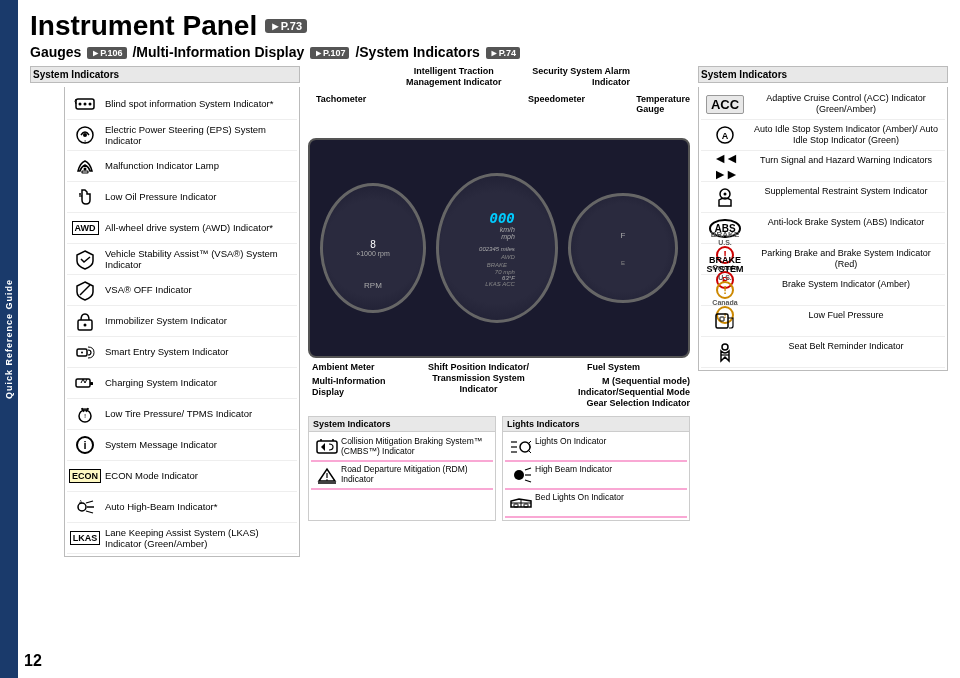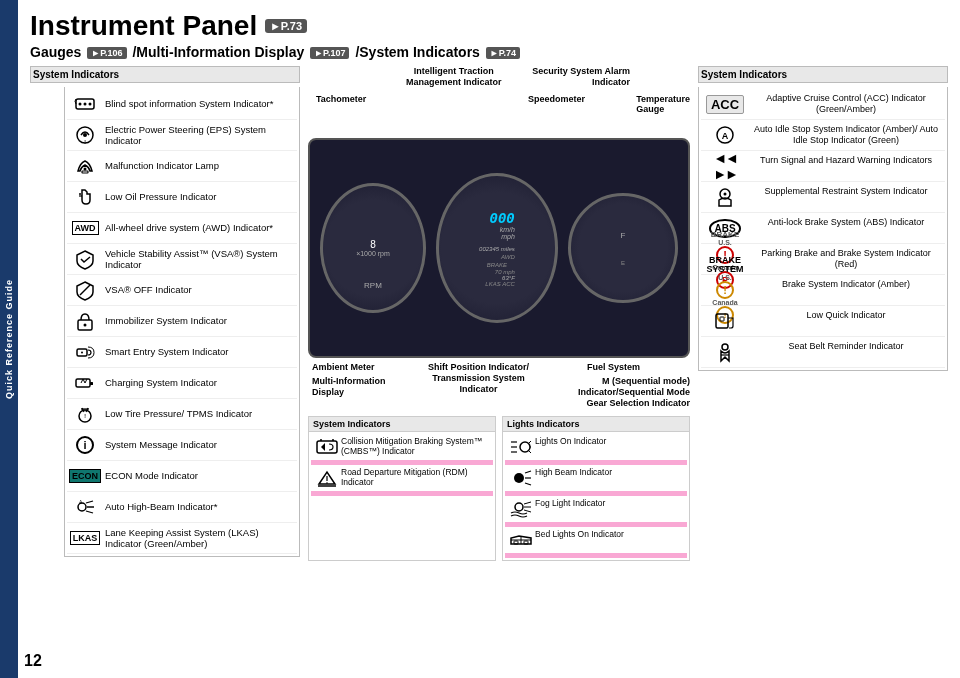--- a/index.html
+++ b/index.html
@@ -254,21 +254,21 @@
       padding: 2px 4px;
       border-bottom: 1px solid #ccc;
     }
     .sub-panel-body {
       padding: 2px;
     }
     .sub-item {
       display: flex;
       align-items: flex-start;
       padding: 2px 2px;
-      border-bottom: 5px solid #f9a8d4;
+      border-bottom: 2px solid #f9a8d4;
       min-height: 26px;
     }
     .sub-icon {
       width: 28px;
       height: 22px;
       flex-shrink: 0;
       display: flex;
       align-items: center;
       justify-content: center;
       font-size: 13px;
@@ -369,21 +369,21 @@
       border: 1px solid #000;
       padding: 1px 2px;
       background: #fff;
     }
 
     .econ-badge {
       font-size: 9px;
       font-weight: bold;
       border: 1px solid #000;
       padding: 1px 2px;
-      background: #0f766e;
+      background: #fef9c3;
     }
 
     .us-canada-stack {
       display: flex;
       flex-direction: column;
       align-items: center;
     }
     .us-label {
       font-size: 7px;
       color: #555;
@@ -708,33 +708,20 @@
                 <svg width="24" height="20" viewBox="0 0 24 20">
                     <circle cx="10" cy="10" r="5" fill="#000"></circle>
                     <line x1="16" y1="5" x2="22" y2="3" stroke="#000" stroke-width="1.2"></line>
                     <line x1="16" y1="10" x2="22" y2="10" stroke="#000" stroke-width="1.2"></line>
                     <line x1="16" y1="15" x2="22" y2="17" stroke="#000" stroke-width="1.2"></line>
                   </svg>
               </div>
               <div class="sub-label">High Beam Indicator</div>
             </div>
 
-            <div class="sub-item">
-              <div class="sub-icon">
-                <svg width="24" height="20" viewBox="0 0 24 20">
-                    <circle cx="10" cy="8" r="4" fill="none" stroke="#000" stroke-width="1.5"></circle>
-                    <path d="M2 14 Q6 12 10 14 Q14 16 18 14" stroke="#000" stroke-width="1.2" fill="none"></path>
-                    <path d="M2 17 Q6 15 10 17 Q14 19 18 17" stroke="#000" stroke-width="1.2" fill="none"></path>
-                    <line x1="15" y1="5" x2="22" y2="3" stroke="#000" stroke-width="1"></line>
-                    <line x1="15" y1="8" x2="22" y2="8" stroke="#000" stroke-width="1"></line>
-                    <line x1="15" y1="11" x2="22" y2="13" stroke="#000" stroke-width="1"></line>
-                  </svg>
-              </div>
-              <div class="sub-label">Fog Light Indicator</div>
-            </div>
 
             <div class="sub-item">
               <div class="sub-icon">
                 <svg width="24" height="20" viewBox="0 0 24 20">
                     <path d="M2 14 L2 8 L10 6 L22 8 L22 14Z" fill="none" stroke="#000" stroke-width="1.5"></path>
                     <path d="M2 10 L22 10" stroke="#000" stroke-width="1"></path>
                     <path d="M12 6 L12 14" stroke="#000" stroke-width="1"></path>
                     <rect x="5" y="11" width="4" height="3" rx="0.5" fill="none" stroke="#000" stroke-width="1"></rect>
                     <rect x="15" y="11" width="4" height="3" rx="0.5" fill="none" stroke="#000" stroke-width="1"></rect>
                   </svg>
@@ -823,21 +810,21 @@
         </div>
 
         <div class="right-indicator-item">
           <div class="right-icon">
             <svg width="28" height="22" viewBox="0 0 28 22">
                 <rect x="5" y="4" width="12" height="14" rx="1.5" fill="none" stroke="#000" stroke-width="1.5"></rect>
                 <path d="M17 8 L22 8 L22 16 Q22 18 20 18 L18 18" stroke="#000" stroke-width="1.2" fill="none"></path>
                 <rect x="9" y="7" width="4" height="4" rx="0.5" fill="none" stroke="#000" stroke-width="1"></rect>
               </svg>
           </div>
-          <div class="right-label">Low Quick Indicator</div>
+          <div class="right-label">Low Fuel Pressure</div>
         </div>
 
         <div class="right-indicator-item">
           <div class="right-icon">
             <svg width="28" height="22" viewBox="0 0 28 22">
                 <circle cx="14" cy="6" r="3" fill="none" stroke="#000" stroke-width="1.5"></circle>
                 <path d="M10 10 L10 20 L14 16 L18 20 L18 10 Q16 12 14 12 Q12 12 10 10Z" fill="none" stroke="#000" stroke-width="1.5"></path>
                 <path d="M10 14 L18 14" stroke="#000" stroke-width="1.2"></path>
               </svg>
           </div>

